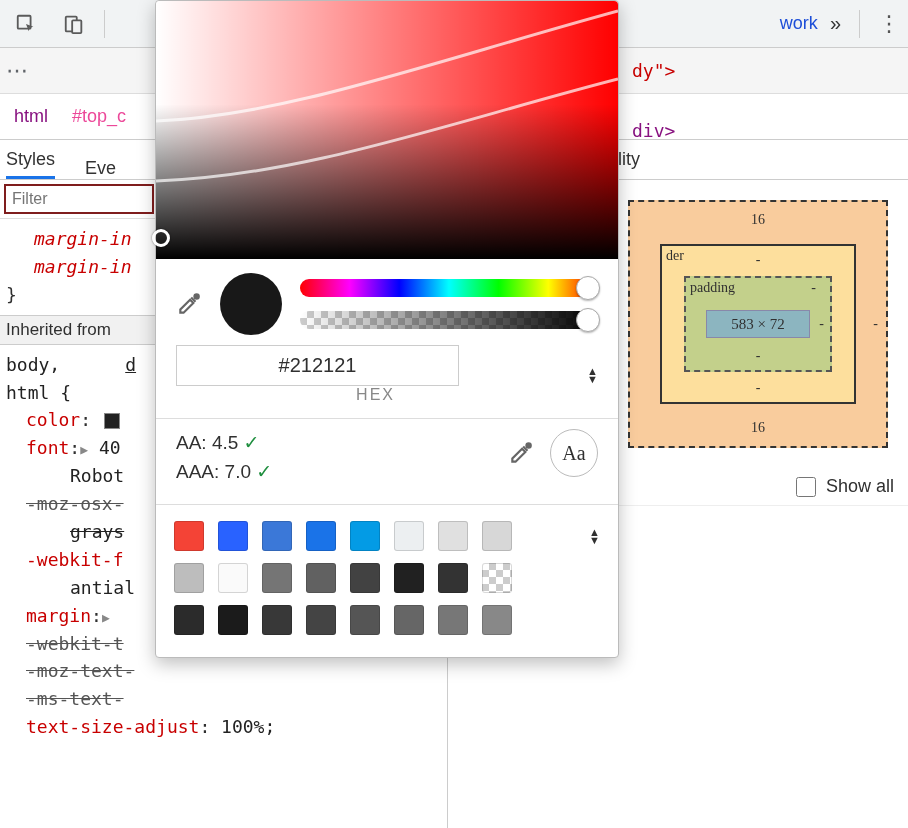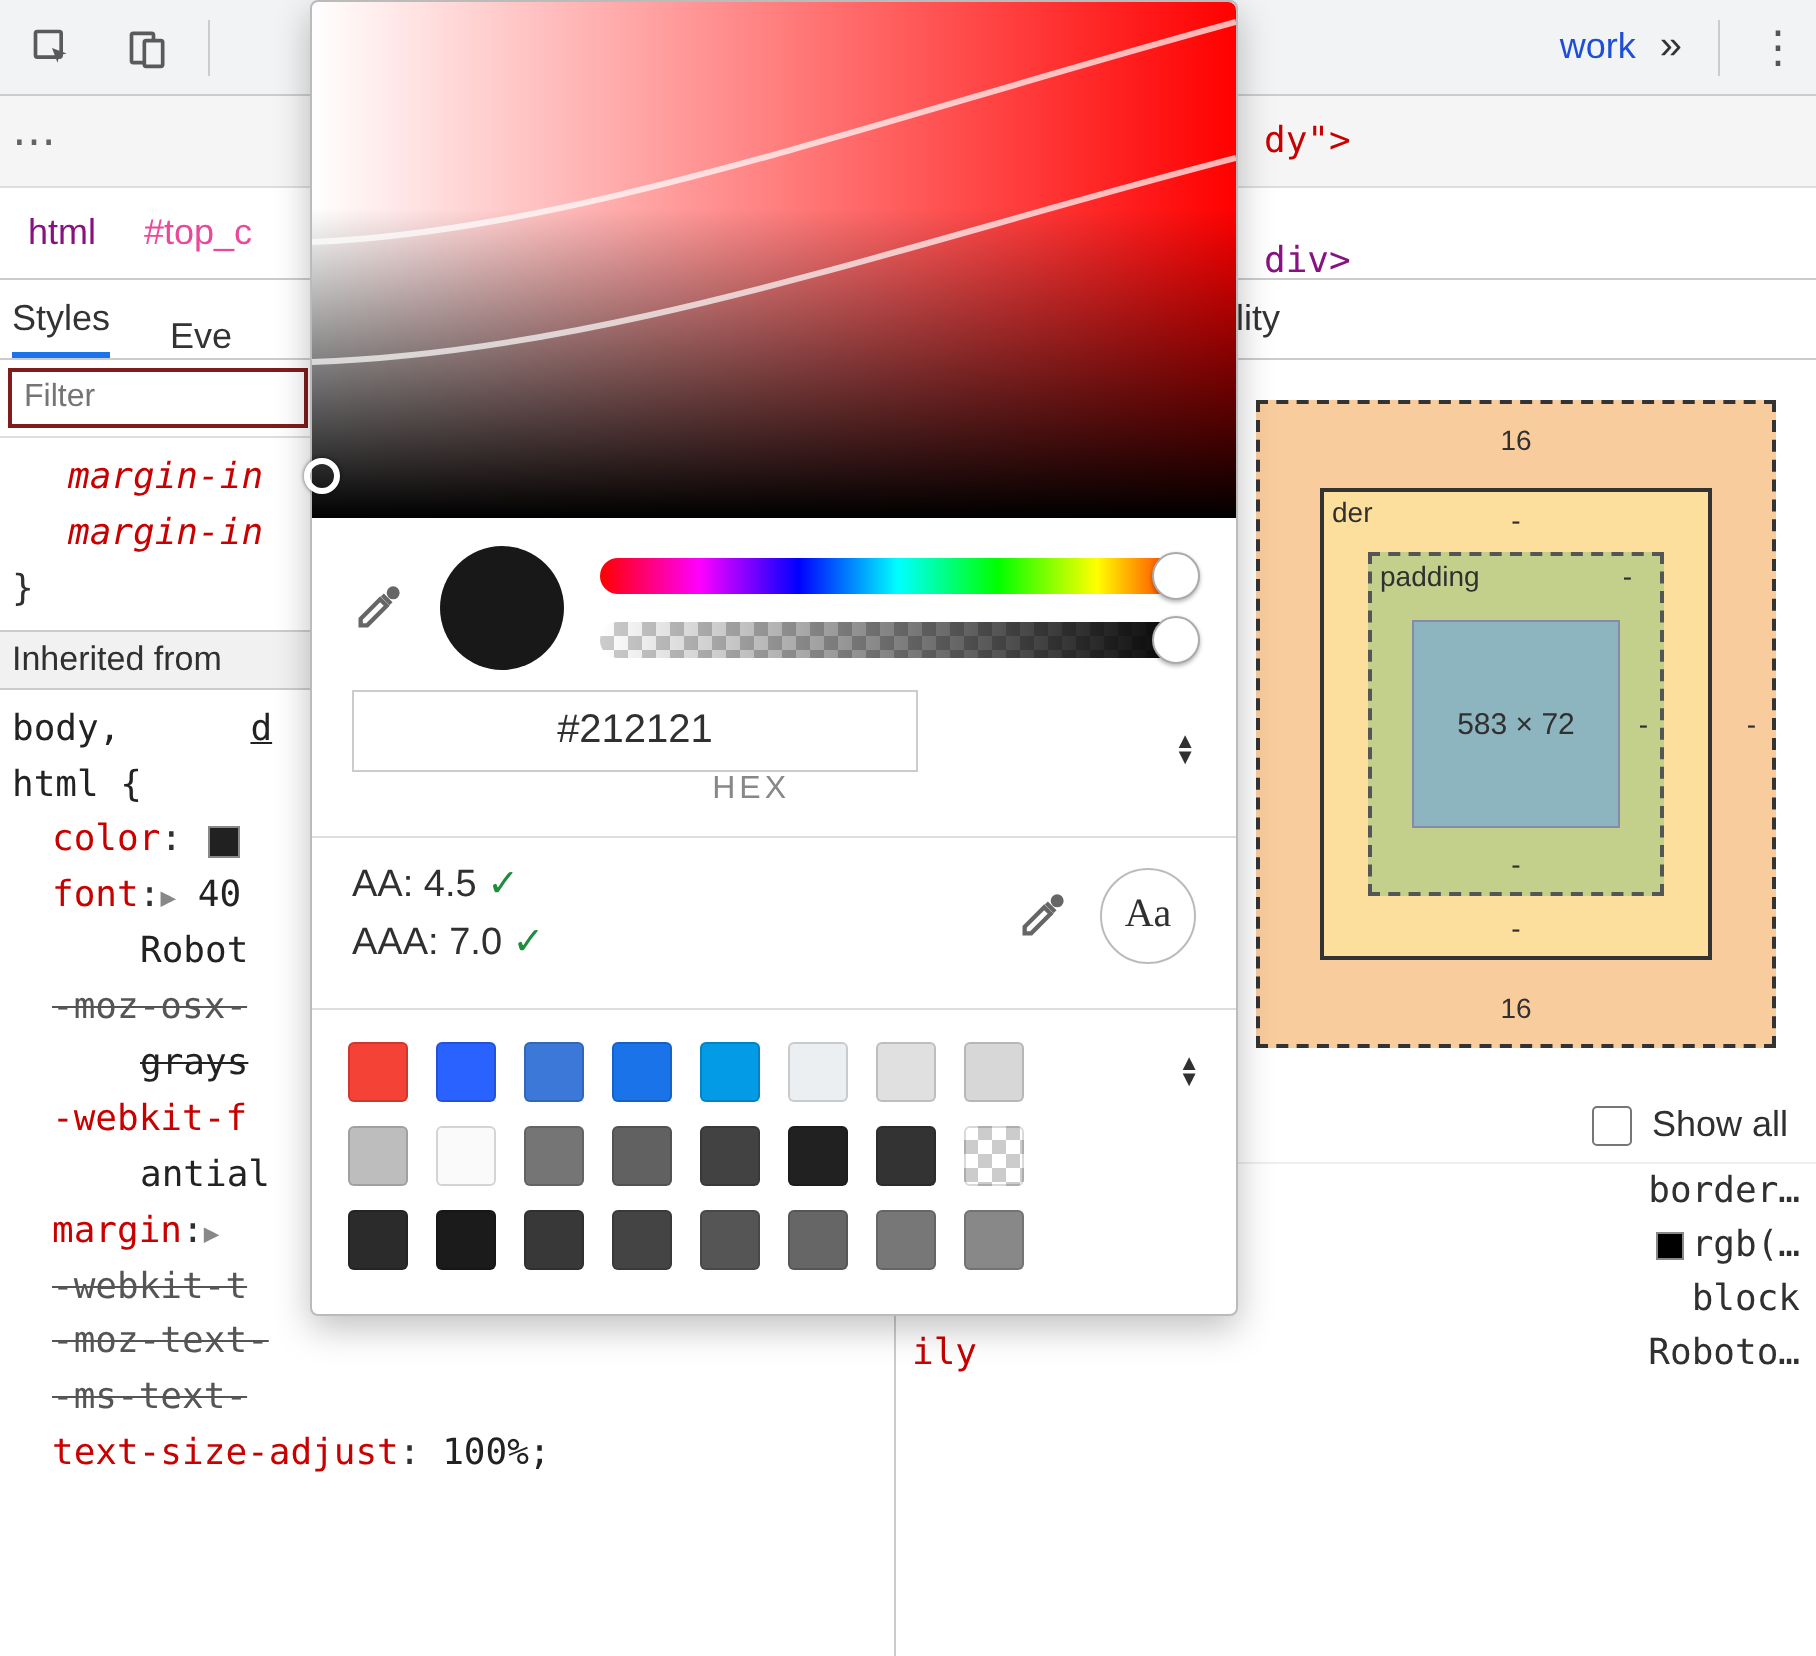--- a/index.html
+++ b/index.html
@@ -130,23 +130,23 @@
   }
   .right-body { position:relative; padding:20px;}
   .showall { display:flex; gap:10px; align-items:center; justify-content:flex-end;
     padding:8px 14px; font-size:18px;
     border-bottom:1px solid #eee;}
   .showall input { width:20px; height:20px;}
 
   
   .boxmodel {
     position:relative;
-    width: 260px; height: 324px;
+    width: 260px; height: 248px;
     margin-left: 160px;
-    font-family: Liberation Sans, sans-serif;
+    font-family: Liberation Serif, serif;
   }
   .bm-margin {
     position:absolute; inset:0;
     background:#f9cc9d;
     border:2px dashed #333;
     text-align:center;
     font-size:15px;
   }
   .bm-border {
     position:absolute; left:30px; right:30px; top:42px; bottom:42px;
@@ -237,21 +237,21 @@
     font-size:20px; padding:8px; color:#303030;
   }
   .hex-label { text-align:center; color:#888; font-size:16px; letter-spacing:2px;}
   .spin-arrows { display:flex; flex-direction:column; line-height:8px; font-size:11px; cursor:pointer;}
   
   .divider { height:1px; background:#ddd; margin:6px 0;}
   
   .contrast-row { display:flex; align-items:center; padding: 8px 20px; gap:10px; font-size:20px;}
   .contrast-row .chev { margin-left:auto; color:#666;}
   .dbl-check { color:#1e8e3e; font-size:20px;}
-  .aa-row { display:flex; align-items:center; justify-content:space-between; padding: 4px 20px 12px 20px; font-size:19px;}
+  .aa-row { display:flex; align-items:flex-start; justify-content:space-between; padding: 4px 20px 12px 20px; font-size:19px;}
   .aa-left { line-height:1.5;}
   .aa-icons { display:flex; align-items:center; gap:16px;}
   .aa-circle { width:48px; height:48px; border-radius:50%; border:1px solid #bbb; display:flex; align-items:center; justify-content:center; font-size:20px; font-family: Georgia, serif;}
   .check1 { color:#1e8e3e;}
 
   .palette { padding: 10px 18px;}
   .palette-row { display:flex; gap:14px; margin-bottom:12px; align-items:center;}
   .pal-sw { width:30px; height:30px; border-radius:3px; box-shadow: inset 0 0 0 1px rgba(0,0,0,0.15);}
   .pal-spin { display:flex; flex-direction:column; line-height:8px; font-size:11px; margin-left:auto;}
   .checker {
@@ -369,38 +369,20 @@
               <div class="bm-content">583 × 72</div>
             </div>
           </div>
         </div>
       </div>
     </div>
     <div class="showall">
       <input type="checkbox" style="">
       <span>Show all</span>
     </div>
-    <div class="computed-list">
-      <div class="row">
-          <span class="cname">ng</span>
-          <span>border…</span>
-        </div>
-      <div class="row">
-          <span></span>
-          <span><span class="mini-sw"></span><span>rgb(…</span></span>
-        </div>
-      <div class="row">
-          <span></span>
-          <span>block</span>
-        </div>
-      <div class="row">
-          <span class="cname">ily</span>
-          <span>Roboto…</span>
-        </div>
-    </div>
   </div>
 </div>
 
 <div class="picker">
   <div class="sat-field">
     <svg class="curves" viewBox="0 0 464 258" preserveAspectRatio="none">
       <path d="M0 120 C 130 115, 280 60, 464 10" stroke="rgba(255,255,255,0.7)" stroke-width="3" fill="none"></path>
       <path d="M0 180 C 150 175, 300 120, 464 78" stroke="rgba(255,255,255,0.7)" stroke-width="3" fill="none"></path>
     </svg>
     <div class="sat-cursor"></div>

